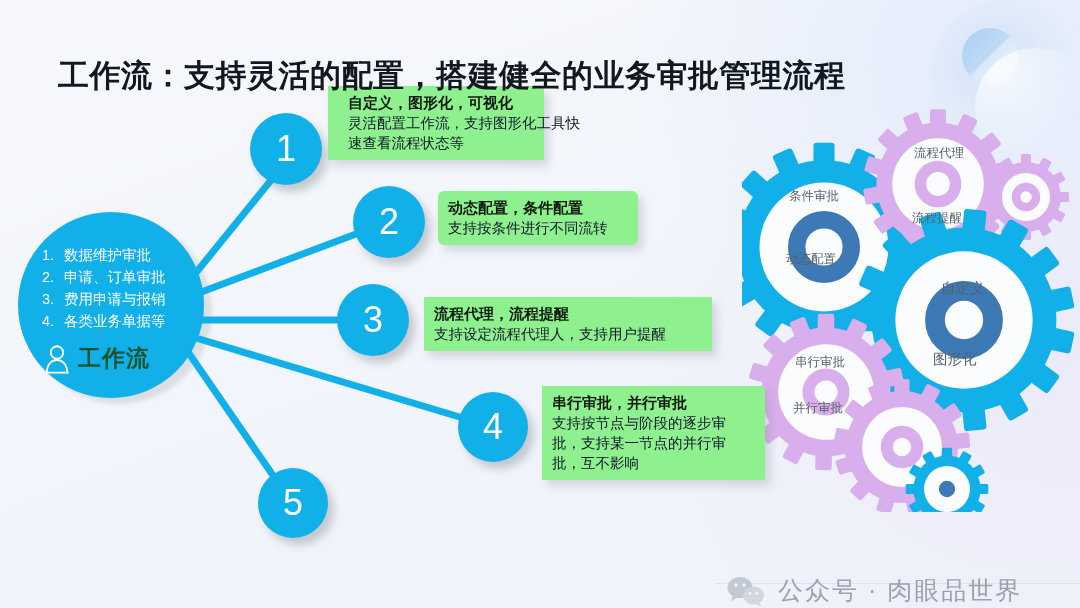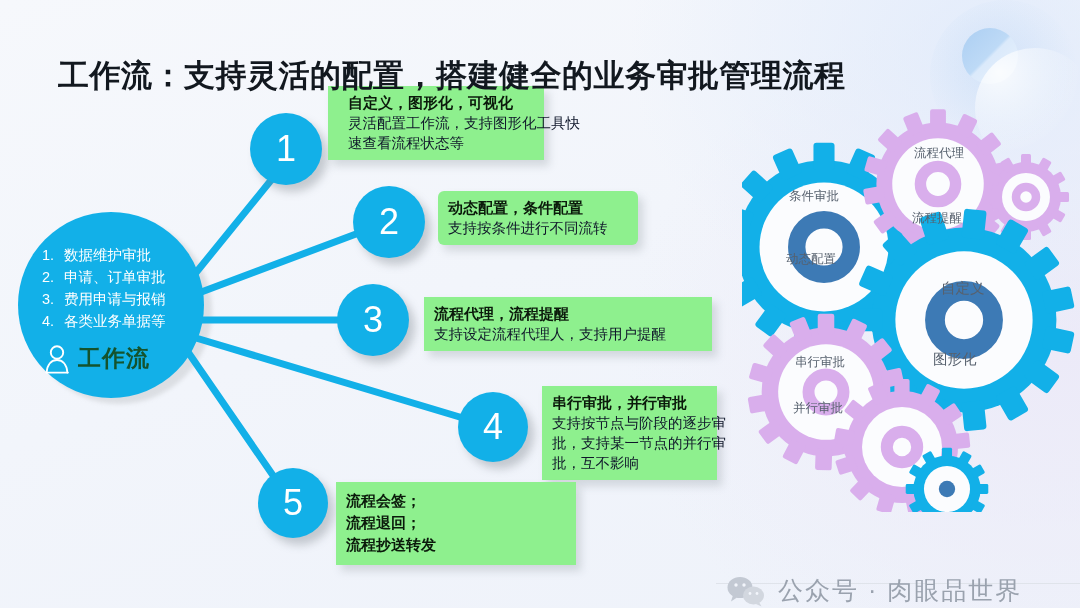--- a/index.html
+++ b/index.html
@@ -253,30 +253,25 @@
   <div class="callout" style="left:438px; top:191px; width:200px;border-radius:6px;">
     <div class="c-title">动态配置，条件配置</div>
     <div class="c-body">支持按条件进行不同流转</div>
   </div>
 
   <div class="callout" style="left:424px; top:297px; width:288px;">
     <div class="c-title">流程代理，流程提醒</div>
     <div class="c-body">支持设定流程代理人，支持用户提醒</div>
   </div>
 
-  <div class="callout" style="left:542px; top:386px; width:175px;">
+  <div class="callout" style="left:542px; top:386px; width:223px;">
     <div class="c-title">串行审批，并行审批</div>
     <div class="c-body" style="width:176px;">支持按节点与阶段的逐步审批，支持某一节点的并行审批，互不影响</div>
   </div>
 
-  <div class="callout plain" style="left:336px; top:482px; width:240px; padding-top:8px; padding-bottom:9px;">
-    <div class="c-title">流程会签；</div>
-    <div class="c-title">流程退回；</div>
-    <div class="c-title">流程抄送转发</div>
-  </div>
 
   <svg class="gears" viewBox="0 0 338 420">
     <defs>
 
       <g id="gearShape">
         <path d="M0,-100 L8.7,-99.6 L12,-92 L22,-90 L28,-96 L36,-93 L34.5,-85 L43,-80 L51,-83 L57,-77 L52,-70 L58,-62 L66.5,-62 L70,-54 L63,-49 L66,-40 L74,-38 L75,-29.5 L67,-26 L67.5,-16.5 L74.5,-12 L73,-3.5 L64.5,-3 L62,6 L68,12 L64,19.5 L56,17.5 L50.5,25 L53,33 L46,38 L39.5,33 L31,37 L29,45.5 L20.5,47 L17,39 L8,40 L3,47 L-5.5,45 L-5.5,36.5 L-14,33.5 L-21,38.5 L-28,33.5 L-25,25.5 L-32,19.5 L-40,21 L-44.5,13.5 L-39,7.5 L-43,-1 L-51.5,-1.5 L-54,-10 L-46.5,-14 L-47,-23 L-54.5,-27 L-53,-35.5 L-44.5,-35.5 L-41,-44 L-46.5,-50.5 L-41.5,-57.5 L-33.5,-55 L-27,-62 L-28.5,-70.5 L-21,-75 L-15.5,-68.5 L-7,-72 L-5,-80.5 L3.5,-81 Z"></path>
       </g>
     </defs>
 
     <g transform="translate(82,155) scale(0.62)">

